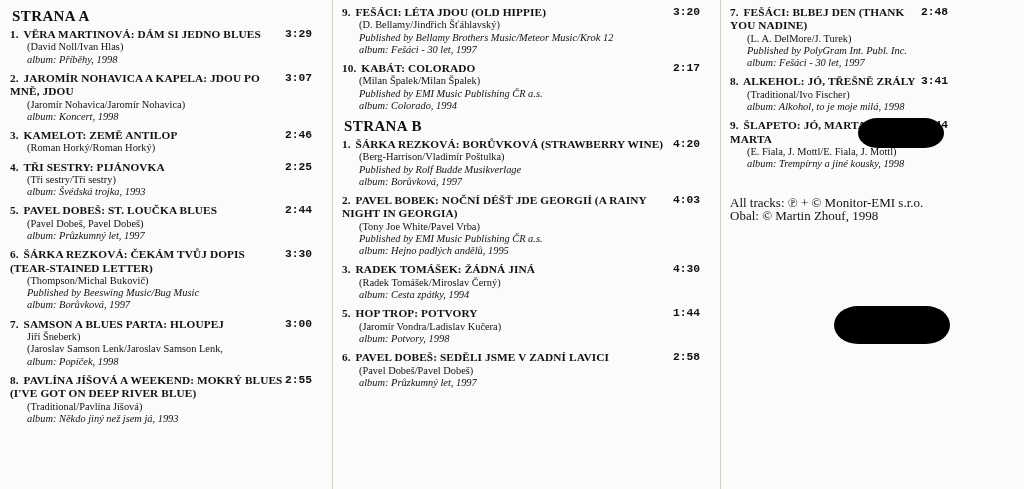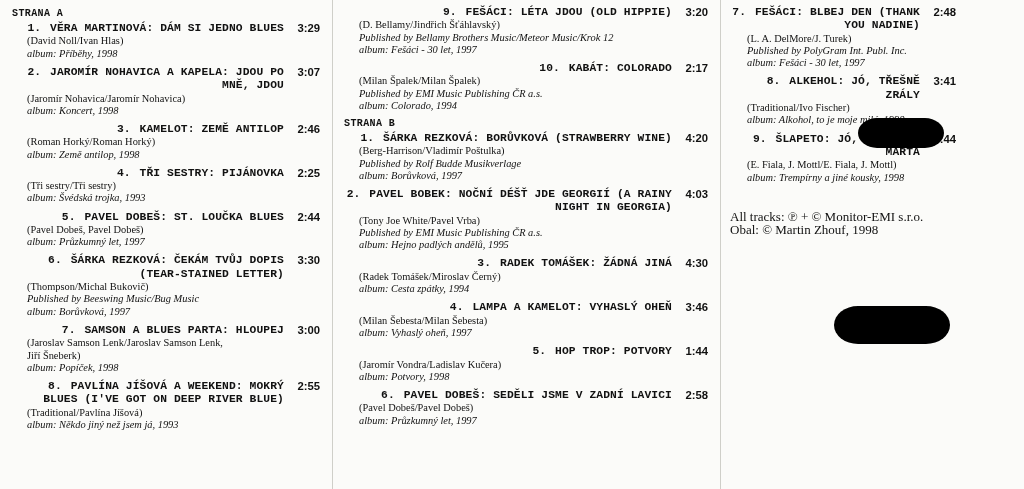--- a/index.html
+++ b/index.html
@@ -25,45 +25,44 @@
   .col2{width:388px;}
   .col3{width:248px;}
   .divider{
     position:absolute;top:0;bottom:0;width:1px;
     background:#cfcfc9;
   }
   .d1{left:332px;}
   .d2{left:720px;}
 
   .side-head{
-    font-family:Liberation Mono, monospace;
+    font-family:Liberation Serif, serif;
     font-weight:bold;
-    font-size:10px;
+    font-size:15px;
     letter-spacing:.4px;
     margin:2px 0 3px 2px;
   }
   .track{
     margin:0 0 6px 0;
     position:relative;
   }
   .tr-title{
-    font-family:Liberation Mono, monospace;
+    font-family:Liberation Serif, serif;
     font-weight:bold;
     font-size:11.3px;
     line-height:13.4px;
     letter-spacing:.1px;
     padding-right:38px;
-    text-align:right;
   }
   .tr-title .num{margin-right:2px;}
   .tr-time{
     position:absolute;
-    right:2px;
+    right:10px;
     top:0;
-    font-family:Liberation Sans, sans-serif;
+    font-family:Liberation Mono, monospace;
     font-weight:bold;
     font-size:11.3px;
   }
   .meta{
     font-size:10.4px;
     line-height:12.2px;
     margin-left:17px;
     font-family:"Liberation Serif", serif;
   }
   .meta .ital{font-style:italic;font-family:Liberation Serif, serif;}
@@ -107,21 +106,20 @@
           <div class="meta">
             <div>(Jaromír Nohavica/Jaromír Nohavica)</div>
             <div class="ital">album: Koncert, 1998</div>
           </div>
         </div>
         <div class="track">
           <div class="tr-title"><span class="num">3.</span><span> KAMELOT: ZEMĚ ANTILOP</span></div>
           <div class="tr-time">2:46</div>
           <div class="meta">
             <div>(Roman Horký/Roman Horký)</div>
-            <div class="ital">album: Země antilop, 1998</div>
           </div>
         </div>
         <div class="track">
           <div class="tr-title"><span class="num">4.</span><span> TŘI SESTRY: PIJÁNOVKA</span></div>
           <div class="tr-time">2:25</div>
           <div class="meta">
             <div>(Tři sestry/Tři sestry)</div>
             <div class="ital">album: Švédská trojka, 1993</div>
           </div>
         </div>
@@ -139,22 +137,22 @@
           <div class="meta">
             <div>(Thompson/Michal Bukovič)</div>
             <div class="ital">Published by Beeswing Music/Bug Music</div>
             <div class="ital">album: Borůvková, 1997</div>
           </div>
         </div>
         <div class="track">
           <div class="tr-title"><span class="num">7.</span><span> SAMSON A BLUES PARTA: HLOUPEJ</span></div>
           <div class="tr-time">3:00</div>
           <div class="meta">
+            <div>Jiří Šneberk)</div>
             <div>(Jaroslav Samson Lenk/Jaroslav Samson Lenk,</div>
-            <div>Jiří Šneberk)</div>
             <div class="ital">album: Popíček, 1998</div>
           </div>
         </div>
         <div class="track">
           <div class="tr-title"><span class="num">8.</span><span> PAVLÍNA JÍŠOVÁ A WEEKEND: MOKRÝ BLUES (I'VE GOT ON DEEP RIVER BLUE)</span></div>
           <div class="tr-time">2:55</div>
           <div class="meta">
             <div>(Traditional/Pavlína Jíšová)</div>
             <div class="ital">album: Někdo jiný než jsem já, 1993</div>
           </div>
@@ -207,28 +205,20 @@
         </div>
         <div class="track">
           <div class="tr-title"><span class="num">3.</span><span> RADEK TOMÁŠEK: ŽÁDNÁ JINÁ</span></div>
           <div class="tr-time">4:30</div>
           <div class="meta">
             <div>(Radek Tomášek/Miroslav Černý)</div>
             <div class="ital">album: Cesta zpátky, 1994</div>
           </div>
         </div>
         <div class="track">
-          <div class="tr-title"><span class="num">4.</span><span> LAMPA A KAMELOT: VYHASLÝ OHEŇ</span></div>
-          <div class="tr-time">3:46</div>
-          <div class="meta">
-            <div>(Milan Šebesta/Milan Šebesta)</div>
-            <div class="ital">album: Vyhaslý oheň, 1997</div>
-          </div>
-        </div>
-        <div class="track">
           <div class="tr-title"><span class="num">5.</span><span> HOP TROP: POTVORY</span></div>
           <div class="tr-time">1:44</div>
           <div class="meta">
             <div>(Jaromír Vondra/Ladislav Kučera)</div>
             <div class="ital">album: Potvory, 1998</div>
           </div>
         </div>
         <div class="track">
           <div class="tr-title"><span class="num">6.</span><span> PAVEL DOBEŠ: SEDĚLI JSME V ZADNÍ LAVICI</span></div>
           <div class="tr-time">2:58</div>

